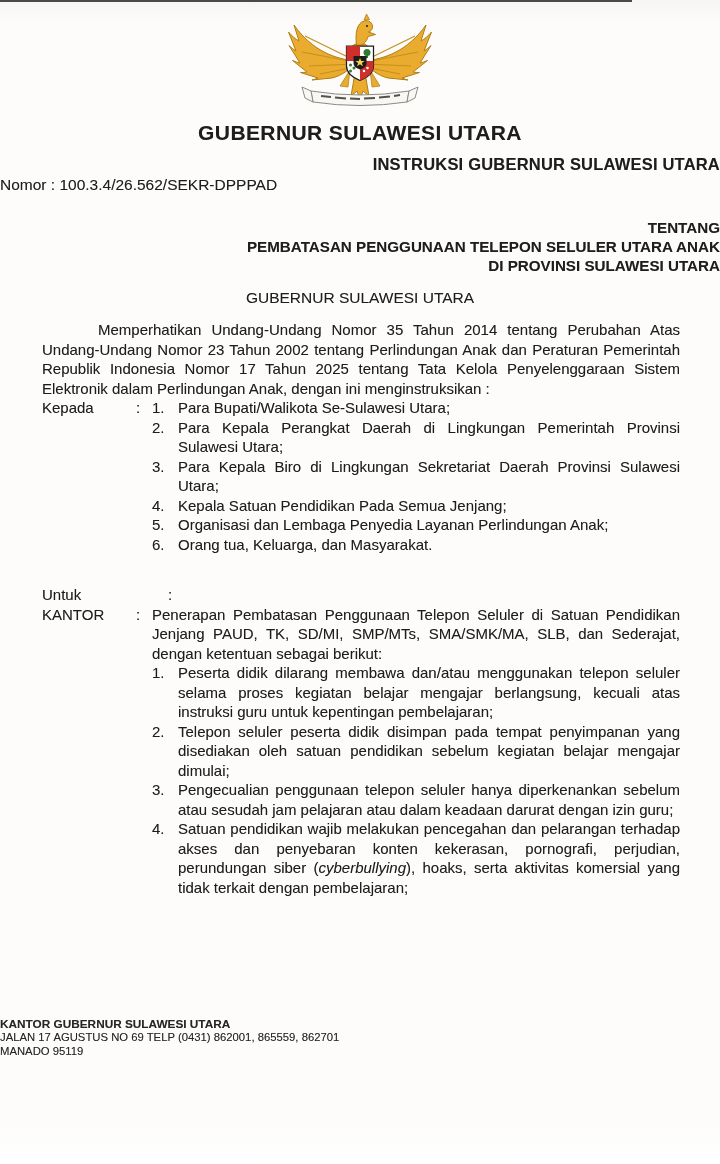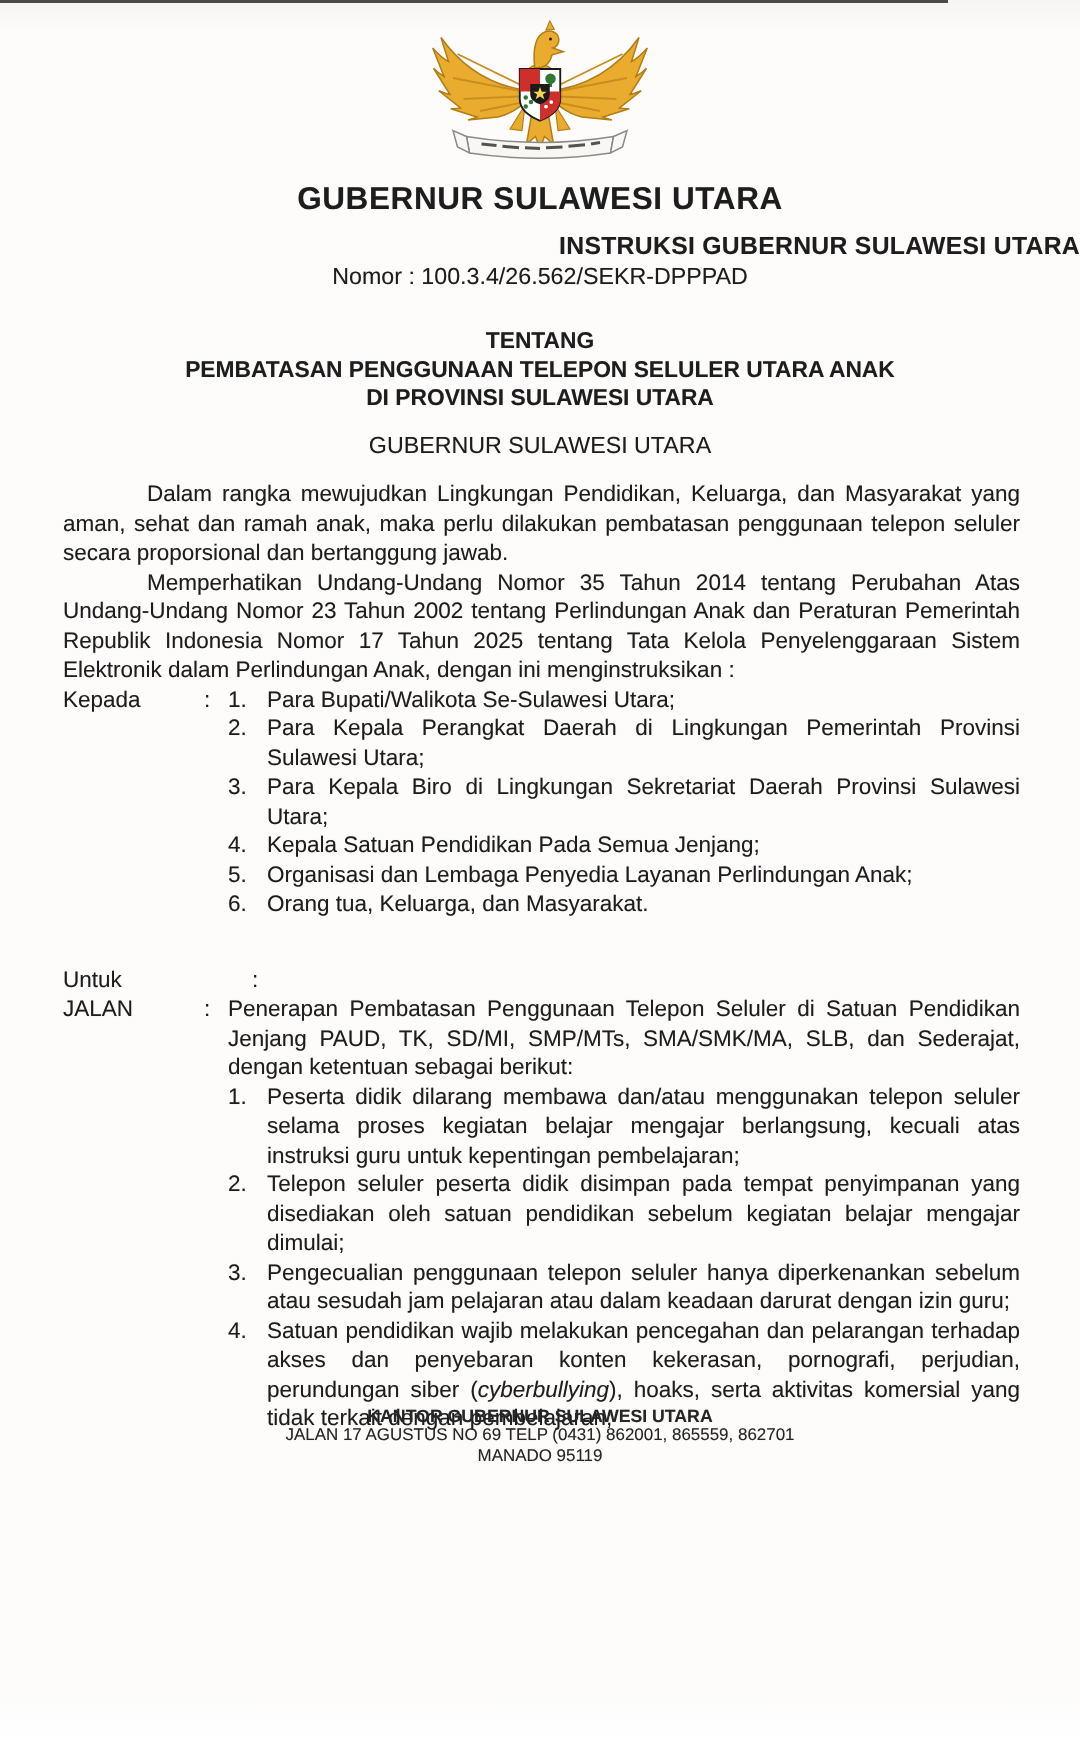--- a/index.html
+++ b/index.html
@@ -24,26 +24,26 @@
     text-align: center;
     font-size: 21px; font-weight: bold; letter-spacing: 0.4px;
   }
   .doc-type {
     margin-top: 10px;
     text-align: right;
     font-size: 16.5px; font-weight: bold; letter-spacing: 0.2px;
   }
   .doc-num {
     margin-top: 2px;
-    text-align: center;
+    text-align: left;
     font-size: 15.5px;
   }
   .about-block {
     margin-top: 24px;
-    text-align: center;
+    text-align: right;
     font-size: 15.2px; font-weight: bold; line-height: 19px;
   }
   .issuer {
     margin-top: 14px;
     text-align: center;
     font-size: 15.5px;
   }
   .doc-body {
     margin: 13px 40px 0 42px;
     font-size: 15px;
@@ -55,22 +55,22 @@
   .row-label { flex: none; width: 94px; }
   .row-colon { flex: none; width: 16px; }
   .row-content { flex: 1; min-width: 0; }
   .num-item { display: flex; align-items: flex-start; }
   .num-item .num { flex: none; width: 26px; }
   .num-item .txt { flex: 1; min-width: 0; text-align: justify; }
   .untuk-row { margin-top: 31px; gap: 32px; }
   .kesatu-intro { text-indent: 0 !important; text-align: justify; }
   .em-italic { font-style: italic; }
   .footer {
-    position: absolute; top: 938px; left: 0; width: 720px;
-    text-align: center;
+    position: absolute; top: 1018px; left: 0; width: 720px;
+    text-align: left;
     font-size: 11.3px; line-height: 13.3px; color: #262626;
   }
   .footer .f-bold { font-weight: bold; font-size: 11.8px; }
   .soft { text-shadow: 0 0 0.5px rgba(40,40,40,0.35); }
 </style>
 </head>
 <body>
 
 <div class="page soft">
 
@@ -131,21 +131,20 @@
 
   <div class="about-block">
     <div>TENTANG</div>
     <div>PEMBATASAN PENGGUNAAN TELEPON SELULER UTARA ANAK</div>
     <div>DI PROVINSI SULAWESI UTARA</div>
   </div>
 
   <div class="issuer">GUBERNUR SULAWESI UTARA</div>
 
   <div class="doc-body">
-    <p>Dalam rangka mewujudkan Lingkungan Pendidikan, Keluarga, dan Masyarakat yang aman, sehat dan ramah anak, maka perlu dilakukan pembatasan penggunaan telepon seluler secara proporsional dan bertanggung jawab.</p>
     <p>Memperhatikan Undang-Undang Nomor 35 Tahun 2014 tentang Perubahan Atas Undang-Undang Nomor 23 Tahun 2002 tentang Perlindungan Anak dan Peraturan Pemerintah Republik Indonesia Nomor 17 Tahun 2025 tentang Tata Kelola Penyelenggaraan Sistem Elektronik dalam Perlindungan Anak, dengan ini menginstruksikan :</p>
 
     <div class="row">
       <span class="row-label">Kepada</span>
       <span class="row-colon">:</span>
       <div class="row-content">
         <div class="num-item">
           <span class="num">1.</span>
           <span class="txt">Para Bupati/Walikota Se-Sulawesi Utara;</span>
         </div>
@@ -171,21 +170,21 @@
         </div>
       </div>
     </div>
 
     <div class="row untuk-row">
       <span class="row-label">Untuk</span>
       <span class="row-colon">:</span>
     </div>
 
     <div class="row">
-      <span class="row-label">JALAN</span>
+      <span class="row-label">KANTOR</span>
       <span class="row-colon">:</span>
       <div class="row-content">
         <p class="kesatu-intro">Penerapan Pembatasan Penggunaan Telepon Seluler di Satuan Pendidikan Jenjang PAUD, TK, SD/MI, SMP/MTs, SMA/SMK/MA, SLB, dan Sederajat, dengan ketentuan sebagai berikut:</p>
         <div class="num-item">
           <span class="num">1.</span>
           <span class="txt">Peserta didik dilarang membawa dan/atau menggunakan telepon seluler selama proses kegiatan belajar mengajar berlangsung, kecuali atas instruksi guru untuk kepentingan pembelajaran;</span>
         </div>
         <div class="num-item">
           <span class="num">2.</span>
           <span class="txt">Telepon seluler peserta didik disimpan pada tempat penyimpanan yang disediakan oleh satuan pendidikan sebelum kegiatan belajar mengajar dimulai;</span>

